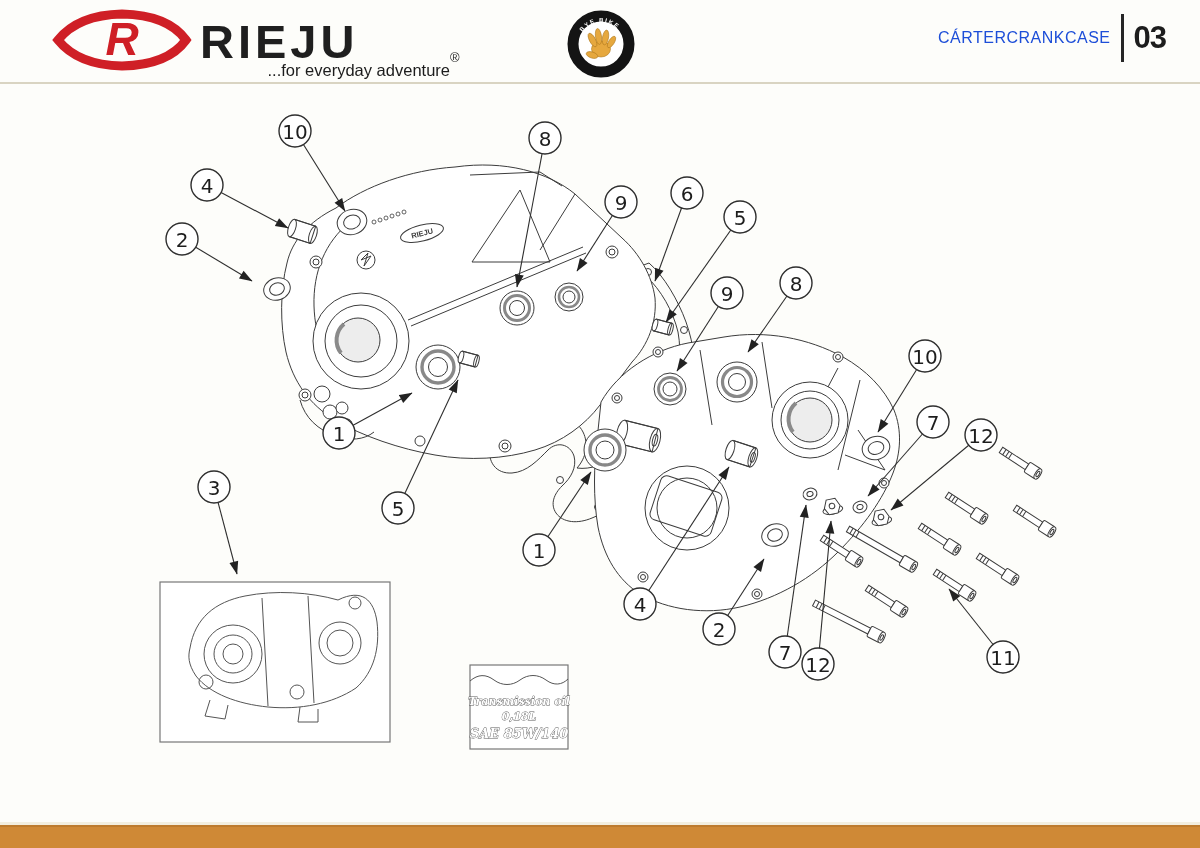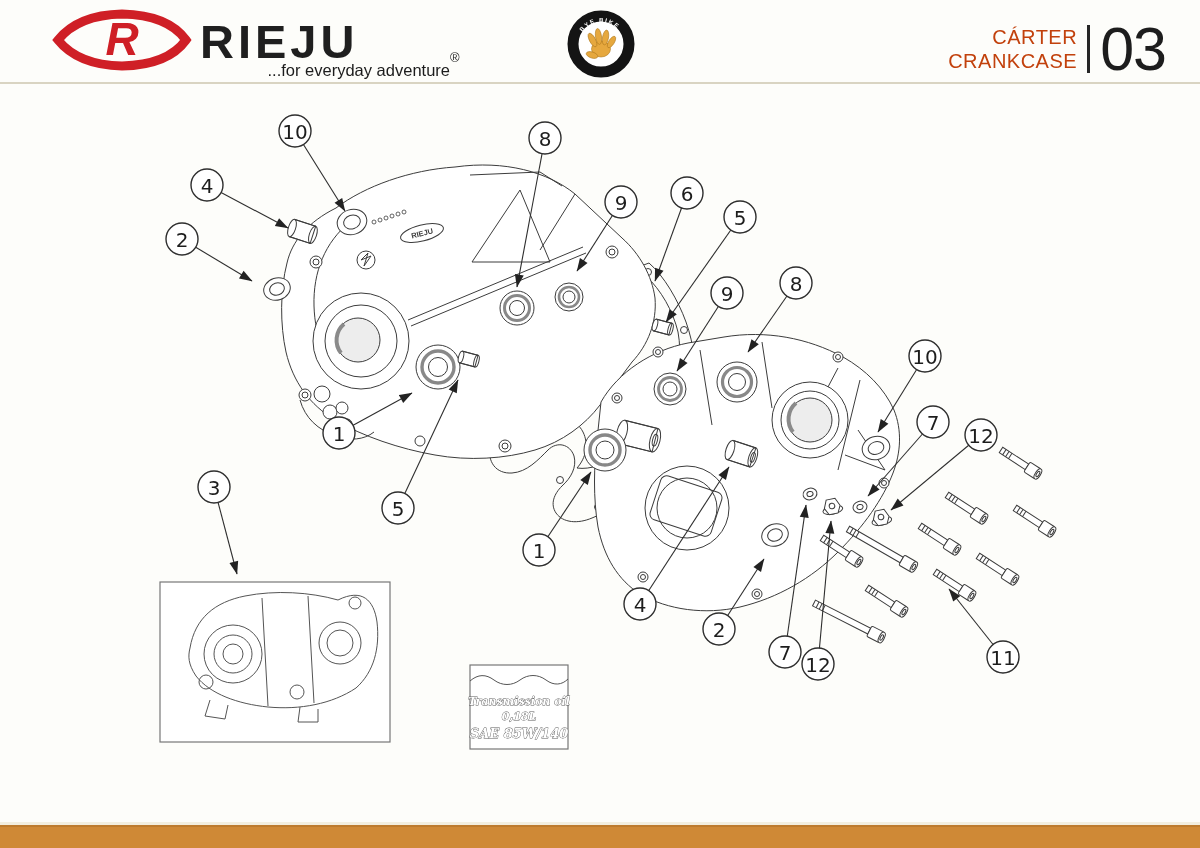--- a/index.html
+++ b/index.html
@@ -2,24 +2,24 @@
 <html><head>
 <meta charset="utf-8">
 <style>
   html,body{margin:0;padding:0;}
   body{width:1200px;height:848px;background:#ffffff;font-family:"Liberation Sans",sans-serif;}
   .page{position:relative;width:1200px;height:848px;background:#fdfdfa;overflow:hidden;}
   .header{position:absolute;top:0;left:0;right:0;height:82px;background:#fdfdfa;border-bottom:2px solid #d9d4c2;}
   .logo-svg{position:absolute;left:48px;top:6px;}
   .badge-svg{position:absolute;left:565px;top:8px;}
   .section-block{position:absolute;right:34px;top:14px;display:flex;align-items:center;gap:10px;}
-  .section-titles{display:flex;flex-direction:column;align-items:flex-end;color:#c2410c;
-    font-size:20px;line-height:1.22;letter-spacing:.5px;font-weight:500;}
+  .section-titles{display:flex;align-items:flex-end;color:#1d4ed8;
+    font-size:16px;line-height:1.22;letter-spacing:.5px;font-weight:500;}
   .section-divider{width:3px;height:48px;background:#262626;}
-  .section-number{font-size:61px;font-weight:normal;color:#1d1d1d;letter-spacing:-1px;}
+  .section-number{font-size:31px;font-weight:bold;color:#1d1d1d;letter-spacing:-1px;}
   .diagram-svg{position:absolute;top:0;left:0;}
   .footer-cream{position:absolute;left:0;right:0;bottom:23px;height:3px;background:#f2eedf;}
   .footer-bar{position:absolute;left:0;right:0;bottom:0;height:21px;background:#cf8936;border-top:2px solid #bd7b2e;}
   
   .ln{stroke:#3c3c3c;stroke-width:1;fill:none;}
   .lf{stroke:#3c3c3c;stroke-width:1;fill:#ffffff;}
   .co circle{fill:#fff;stroke:#2e2e2e;stroke-width:1.4;}
   .co text{font-family:"DejaVu Sans",sans-serif;font-size:20px;fill:#1d1d1d;text-anchor:middle;dominant-baseline:central;}
   .ld{stroke:#2e2e2e;stroke-width:1.1;fill:none;}
   .oil-text{font-family:"DejaVu Serif",serif;font-style:italic;font-weight:bold;fill:#ffffff;stroke:#5a5a5a;stroke-width:.8;paint-order:stroke;text-anchor:middle;}

